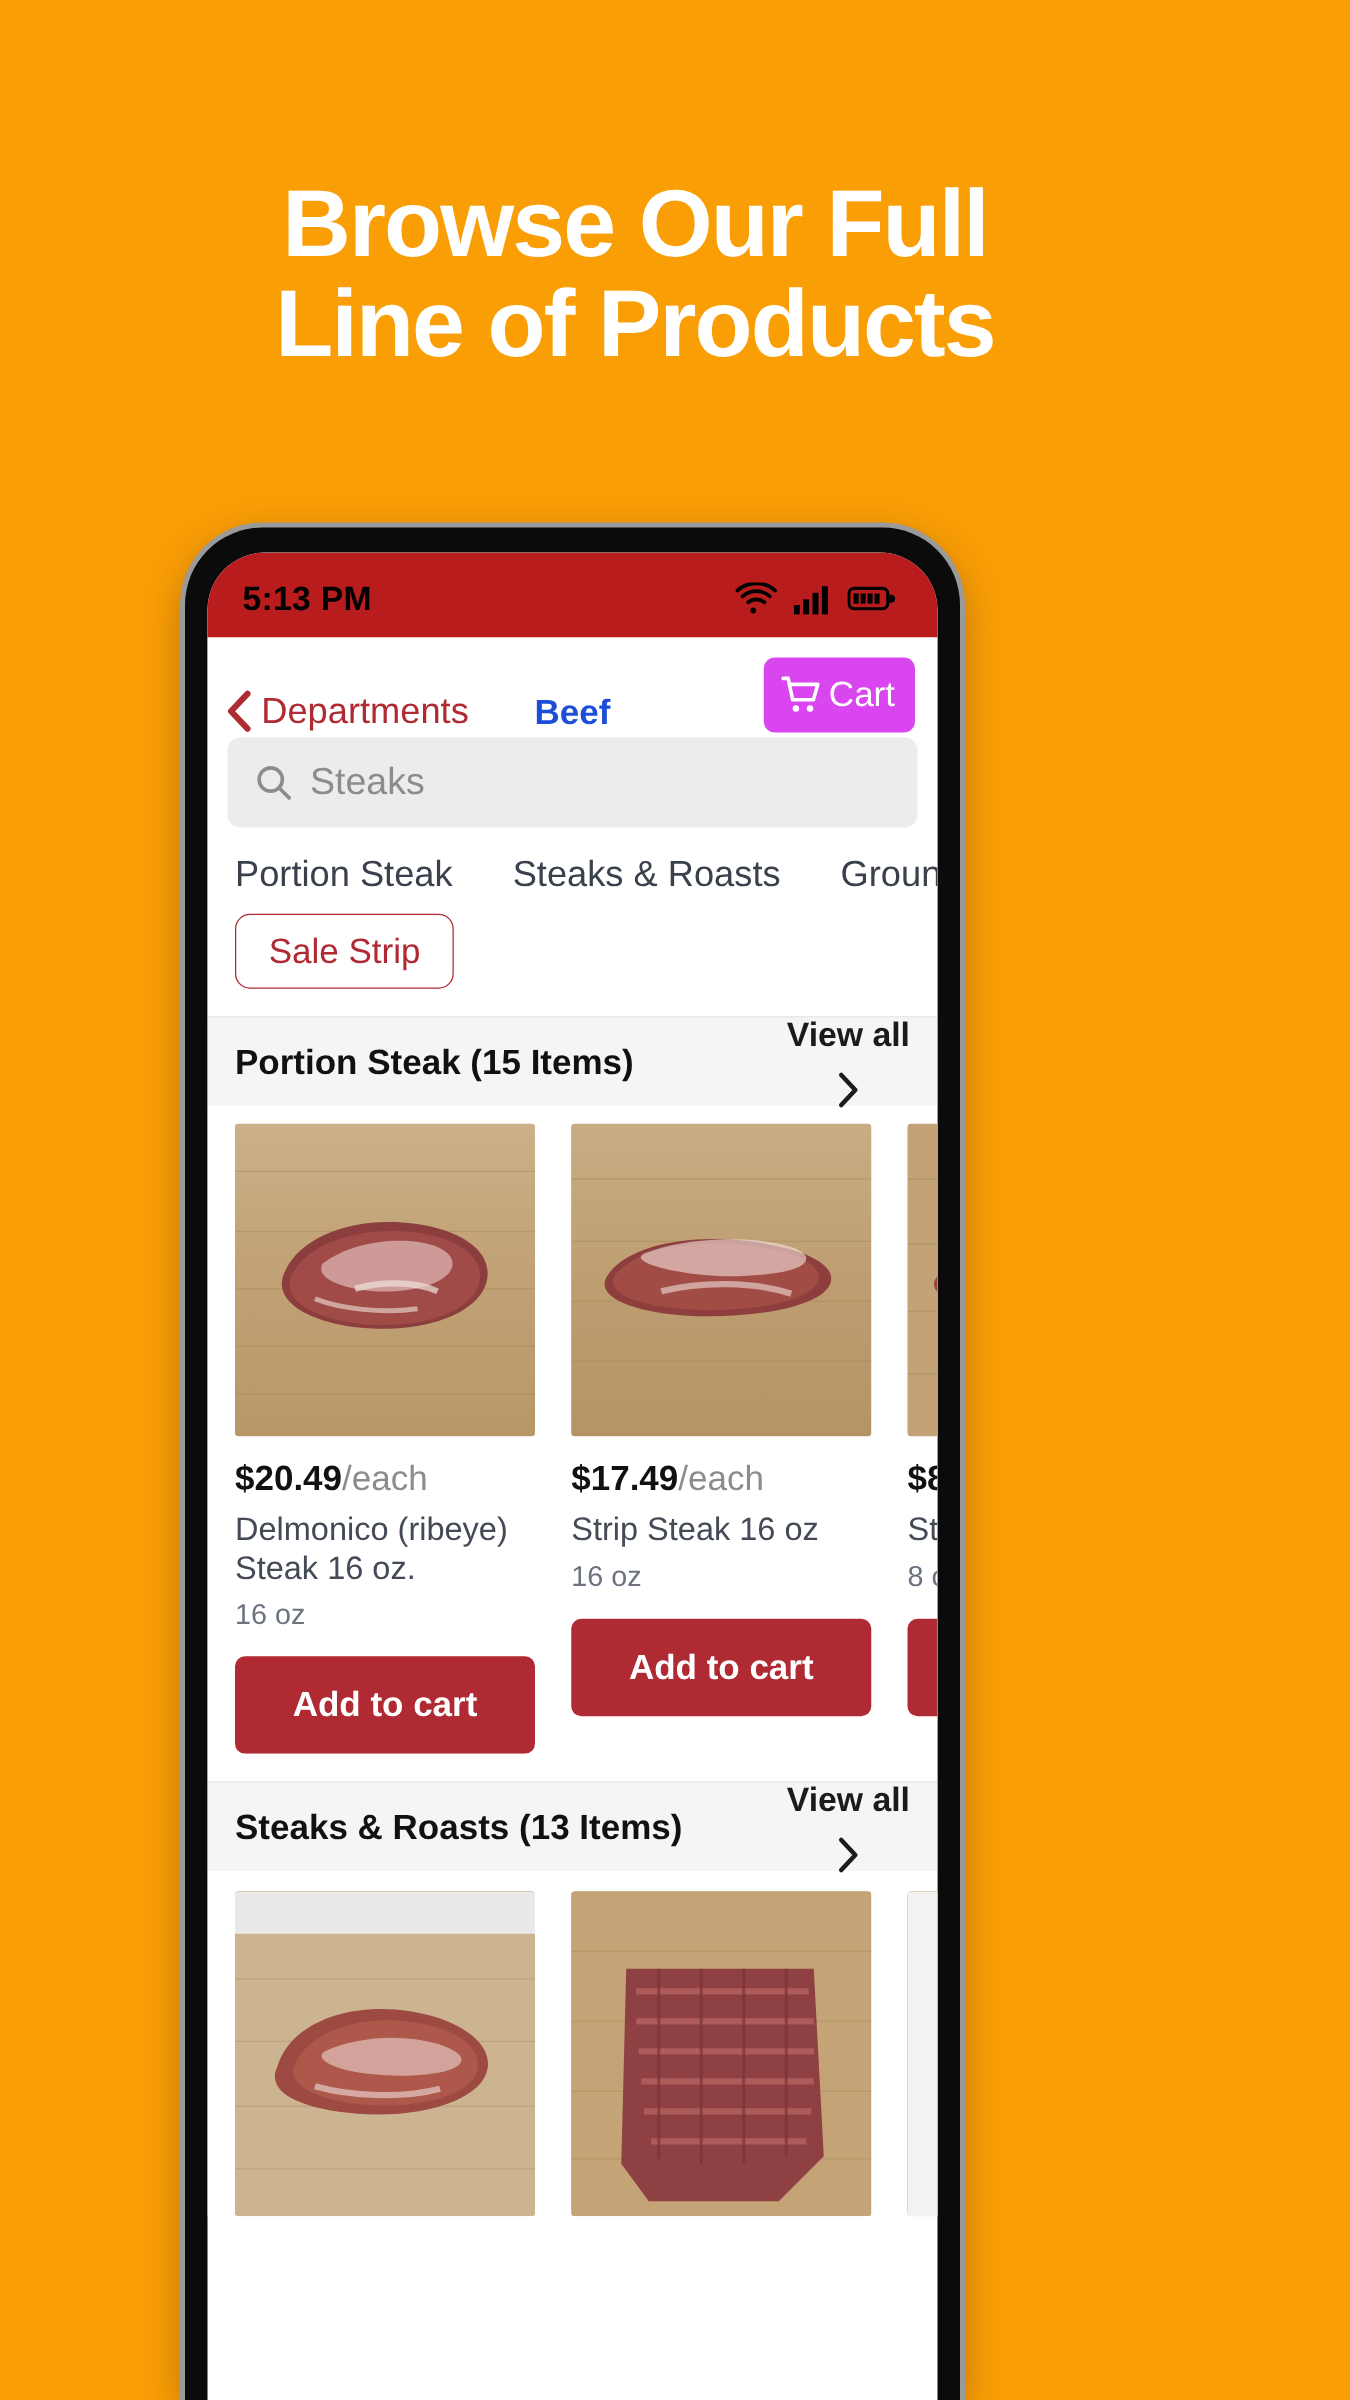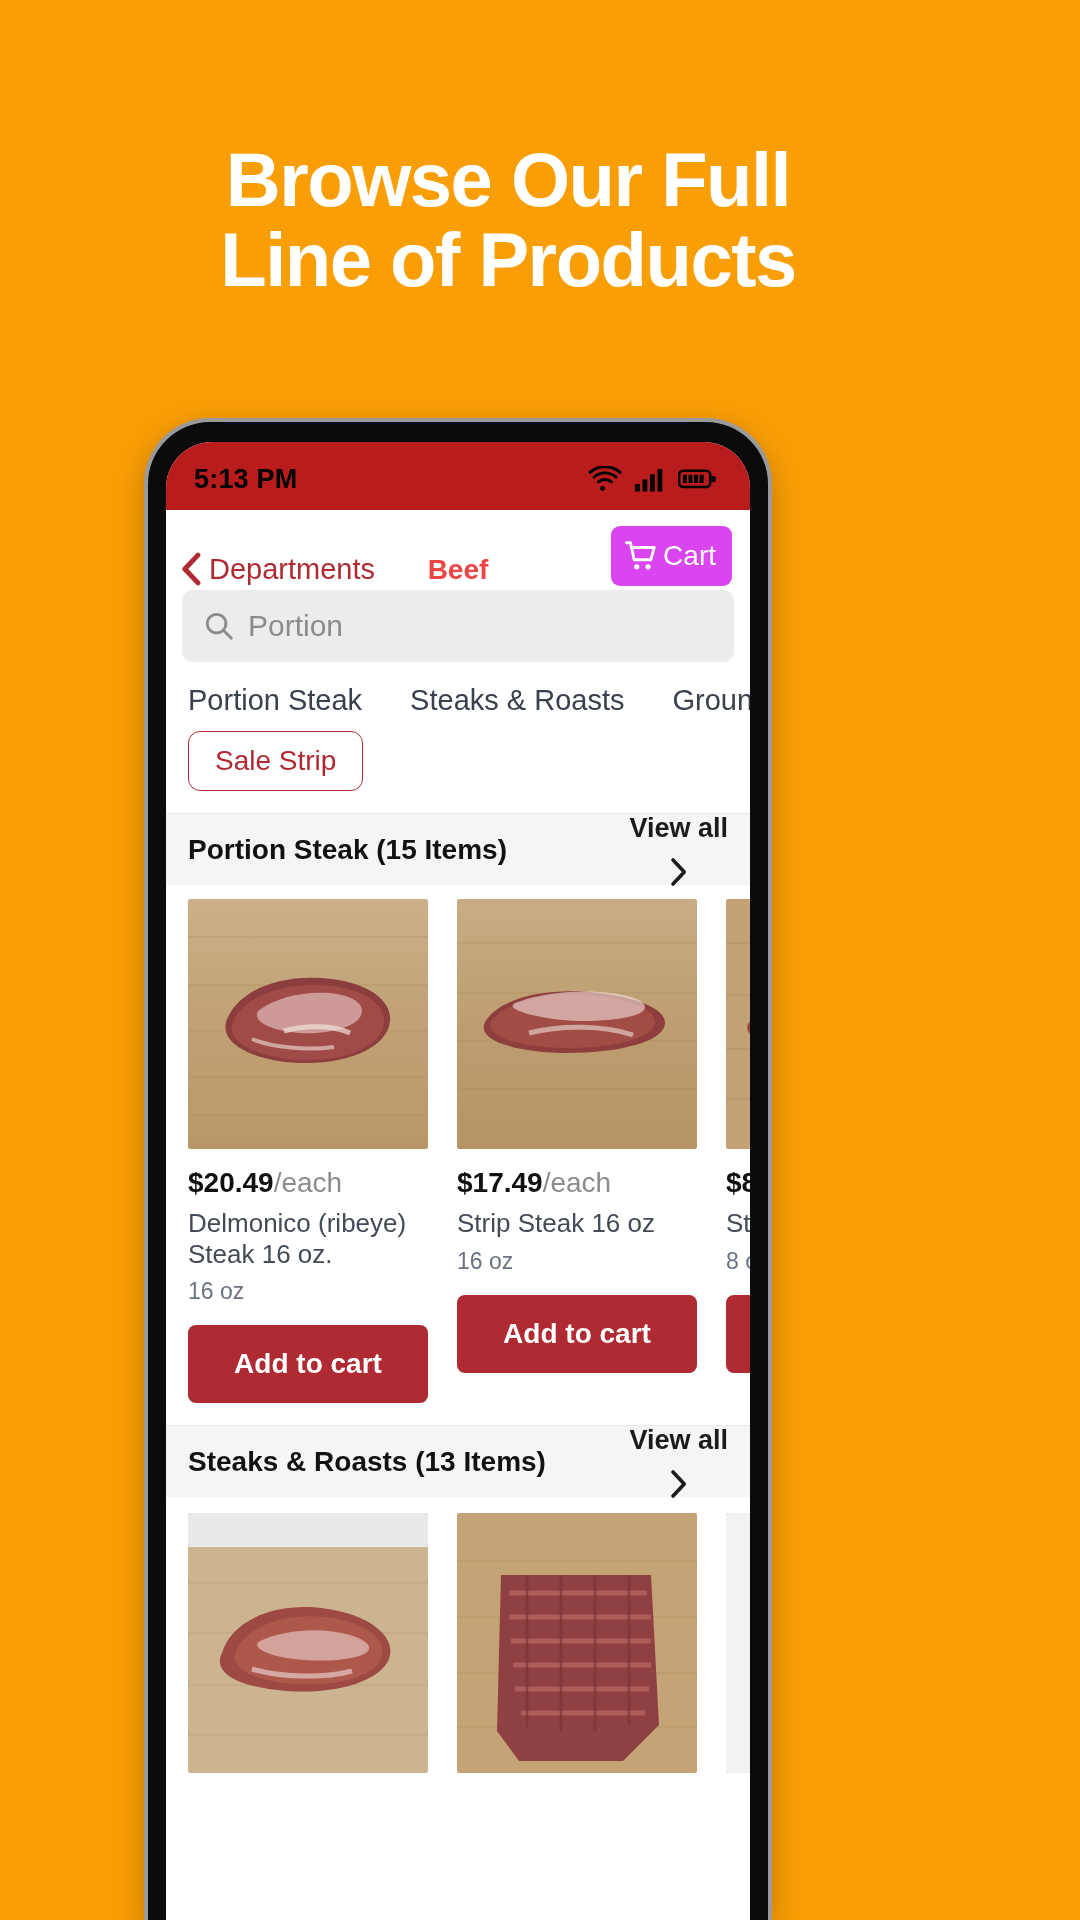--- a/index.html
+++ b/index.html
@@ -59,21 +59,21 @@
     display:flex; align-items:flex-end;
     padding:0 18px 0 14px;
     background:#fff;
     position:relative;
   }
   .nav-back { display:flex; align-items:center; gap:7px; cursor:pointer; }
   .nav-back-label { color:#B02A33; font-size:29px; }
   .nav-title {
     position:absolute; left:0; right:0;
     text-align:center;
-    font-size:28px; font-weight:bold; color:#ef4444;
+    font-size:28px; font-weight:bold; color:#1d4ed8;
     pointer-events:none;
   }
   .cart-btn {
     margin-left:auto;
     background:#d946ef;
     border-radius:9px;
     height:60px;
     display:flex; align-items:center; gap:5px;
     padding:0 16px 0 13px;
     color:#fff; font-size:28px;
@@ -236,21 +236,21 @@
     </div>
 
     <div class="search-wrap">
       <div class="search-box">
         <span>
           <svg width="30" height="30" viewBox="0 0 20 20">
             <circle cx="8.4" cy="8.4" r="6.2" stroke="#8C8C8C" stroke-width="1.9" fill="none"></circle>
             <path d="M13.2 13.2 18.2 18.2" stroke="#8C8C8C" stroke-width="1.9" stroke-linecap="round"></path>
           </svg>
         </span>
-        <span class="search-text">Portion</span>
+        <span class="search-text">Steaks</span>
       </div>
     </div>
 
     <div class="tabs">
       <div class="tab">Portion Steak</div>
       <div class="tab">Steaks &amp; Roasts</div>
       <div class="tab">Ground Beef</div>
 
     </div>
 

